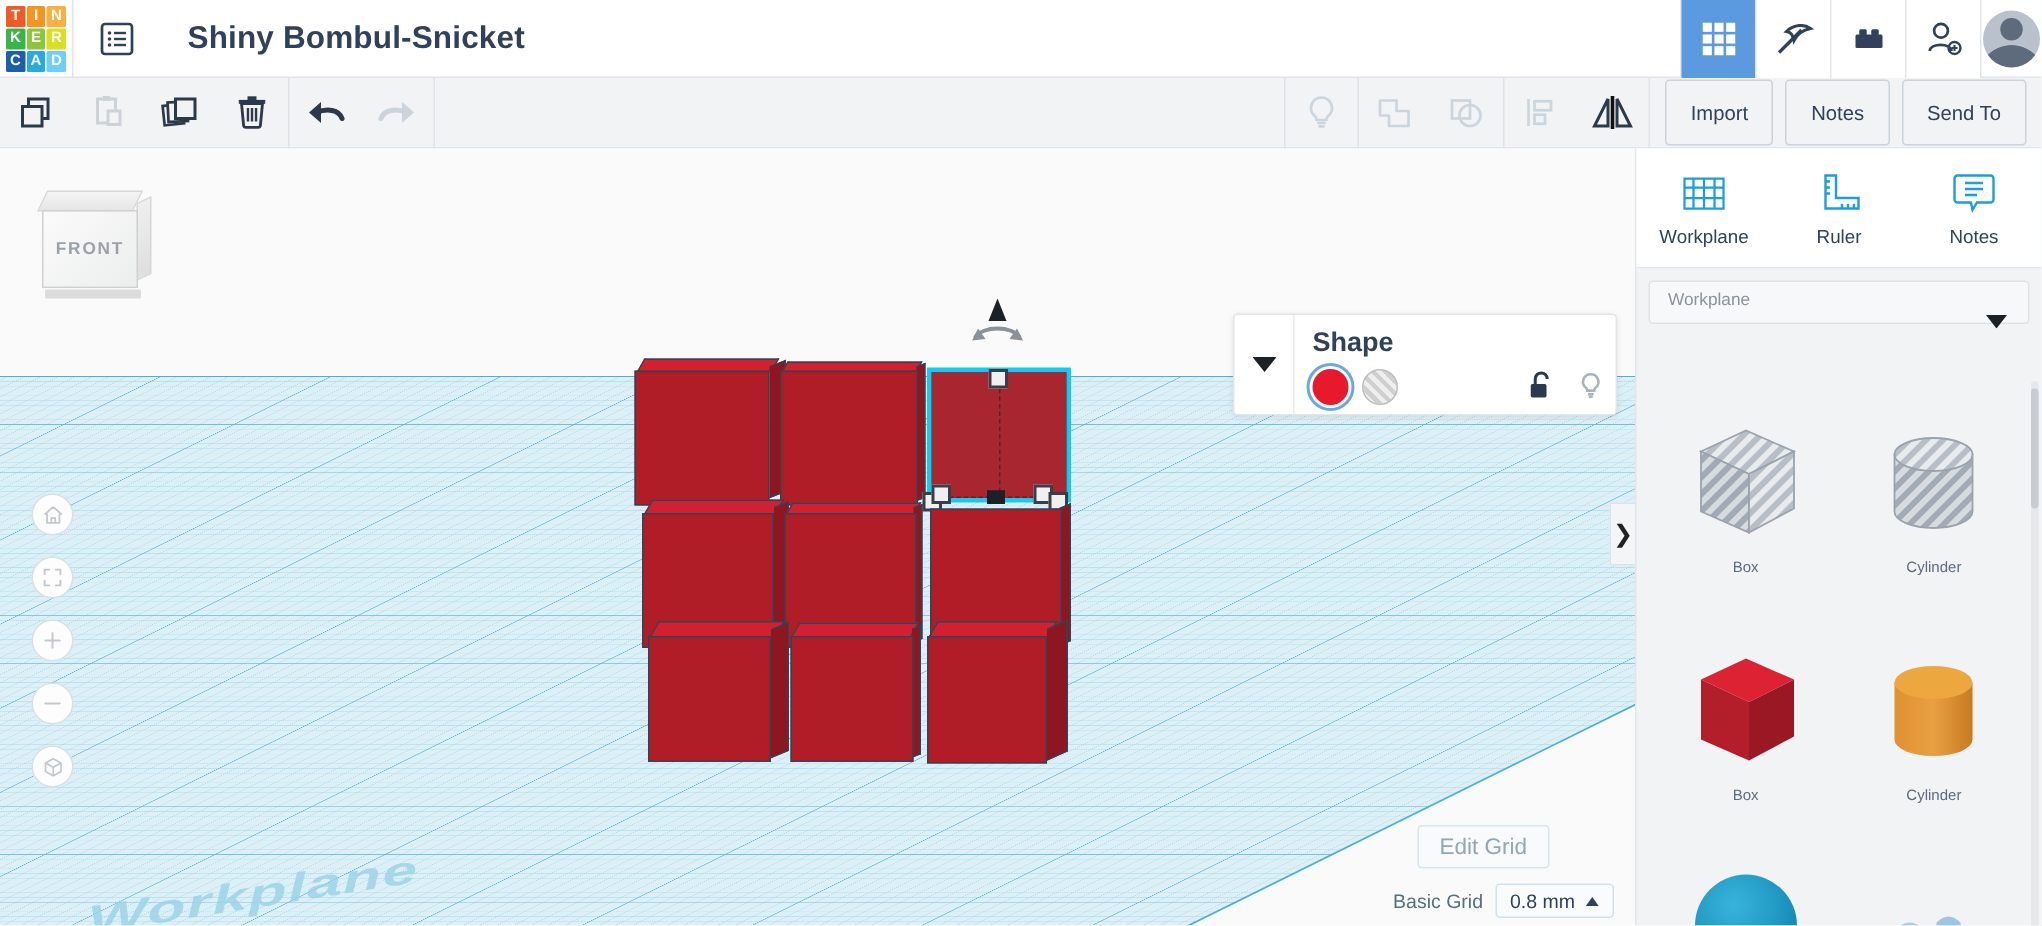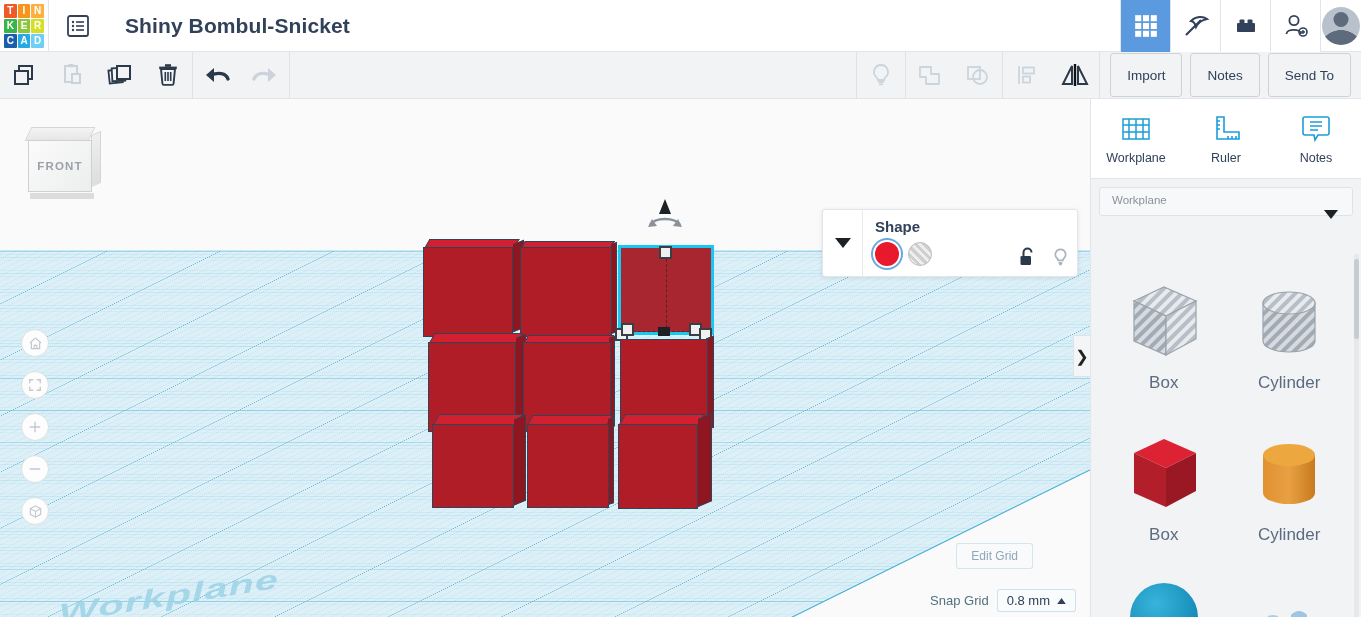--- a/index.html
+++ b/index.html
@@ -162,22 +162,22 @@
   .rot-gizmo { position: absolute; left: 640px; top: 98px; width: 50px; height: 36px; }
 
   .canvas-tab {
     position: absolute; right: 0; top: 236px; width: 17px; height: 42px;
     background: #f4f5f6; border: 1px solid #e0e3e6; border-right: none;
     display: flex; align-items: center; justify-content: center;
     font-size: 16px; color: #222; cursor: pointer;
   }
 
   .edit-grid-btn {
-    position: absolute; right: 57px; bottom: 48px;
-    padding: 5px 14px; font-size: 12px; color: #8fa8b8;
+    position: absolute; right: 57px; bottom: 38px;
+    padding: 5px 14px; font-size: 15px; color: #8fa8b8;
     background: rgba(245,250,252,.55); border: 1px solid rgba(190,215,228,.6);
     border-radius: 3px; cursor: pointer;
   }
   .snapgrid {
     position: absolute; right: 14px; bottom: 5px;
     display: flex; align-items: center; gap: 8px;
     font-size: 13px; color: #52707f;
   }
   .snapgrid-sel {
     display: flex; align-items: center; gap: 7px;
@@ -191,21 +191,21 @@
     position: absolute; left: 822px; top: 110px; width: 256px; height: 68px;
     background: #fff; border: 1px solid #e2e5e9; border-radius: 3px;
     box-shadow: 0 1px 4px rgba(0,0,0,.10);
     display: flex; align-items: stretch;
   }
   .sp-collapse {
     width: 40px; display: flex; align-items: center; justify-content: center;
     border-right: 1px solid #e8eaed; cursor: pointer;
   }
   .sp-body { flex: 1; padding: 8px 10px 0 12px; position: relative; }
-  .sp-title { font-size: 15px; font-weight: bold; color: #31415a; }
+  .sp-title { font-size: 18px; font-weight: bold; color: #31415a; }
   .sp-swatches { display: flex; gap: 9px; margin-top: 7px; align-items: center; }
   .sw {
     width: 24px; height: 24px; border-radius: 50%; cursor: pointer;
   }
   .sw.solid { background: #e8192c; box-shadow: 0 0 0 2px #fff, 0 0 0 4px #6aa9e0; }
   .sw.hole {
     background: repeating-linear-gradient(45deg, #cfcfcf 0 3px, #eeeeee 3px 6px);
     border: 1px solid #bdbdbd;
   }
   .sp-right {
@@ -237,21 +237,21 @@
   .sb-shapes {
     position: absolute; left: 0; top: 152px; width: 271px; height: 366px;
     overflow: hidden; padding: 14px 10px 0 10px;
     display: flex; flex-wrap: wrap;
   }
   .shape-cell {
     width: 50%; height: 152px; display: flex; flex-direction: column;
     align-items: center; justify-content: flex-start; cursor: pointer;
   }
   .shape-art { height: 112px; display: flex; align-items: center; justify-content: center; }
-  .shape-label { font-size: 17px; color: #5b6b80; margin-top: -4px; }
+  .shape-label { font-size: 10px; color: #5b6b80; margin-top: -4px; }
   .sb-scrollbar {
     position: absolute; right: 2px; top: 160px; width: 5px; height: 80px;
     background: #c7ccd2; border-radius: 3px; cursor: pointer;
   }
   .sb-scrollbar-track {
     position: absolute; right: 2px; top: 155px; width: 5px; height: 460px;
     background: #e6e8ea; border-radius: 3px;
   }
 </style>
 </head>
@@ -535,21 +535,21 @@
           <path d="M8 2 L13.5 5 V11 L8 14 L2.5 11 V5 Z" fill="none" stroke="#c3c8cd" stroke-width="1.2"></path>
           <path d="M2.5 5 L8 8 L13.5 5 M8 8 V14" fill="none" stroke="#c3c8cd" stroke-width="1.1"></path>
         </svg>
       </div>
     </div>
 
     <div class="canvas-tab">❯</div>
 
     <div class="edit-grid-btn">Edit Grid</div>
     <div class="snapgrid">
-      <span>Snap Grid</span>
+      <span>Basic Grid</span>
       <span class="snapgrid-sel">
         <span>0.8 mm</span>
         <svg width="9" height="6" viewBox="0 0 10 7">
           <path d="M5 0 L10 7 L0 7 Z" fill="#31415a"></path>
         </svg>
       </span>
     </div>
 
     <div class="shapepanel">
       <div class="sp-collapse">

